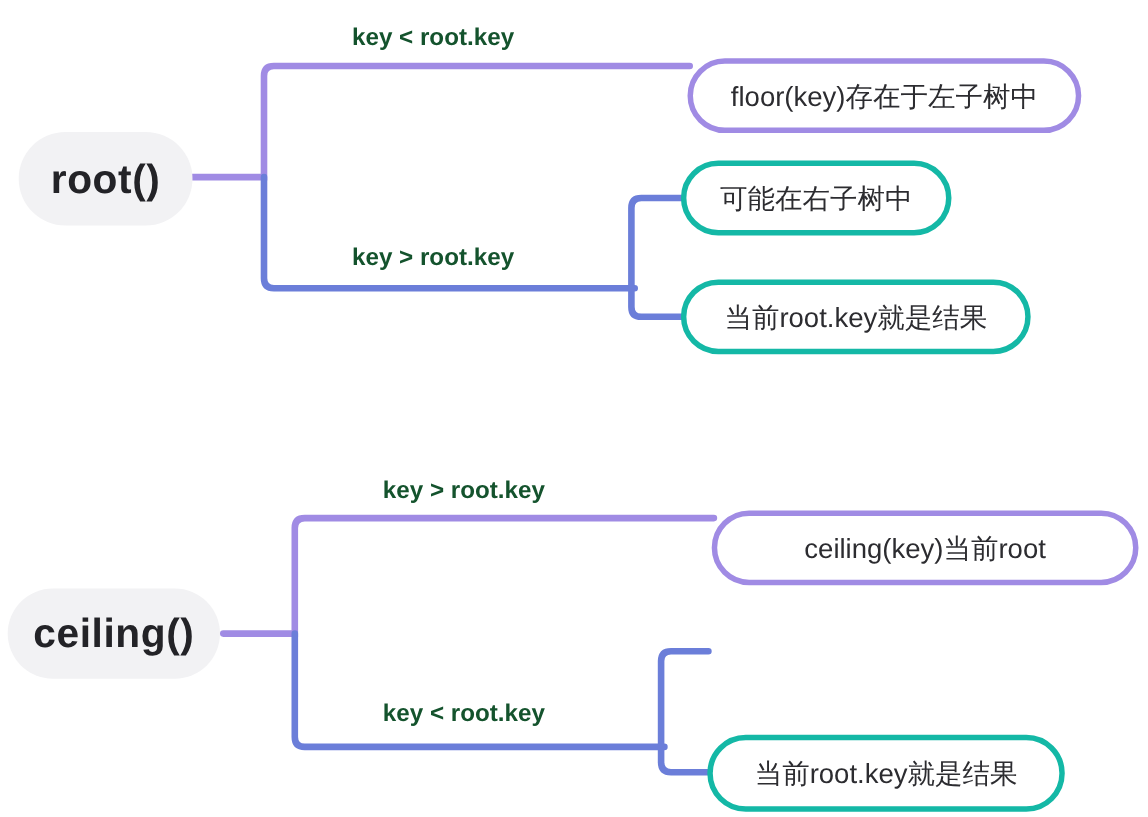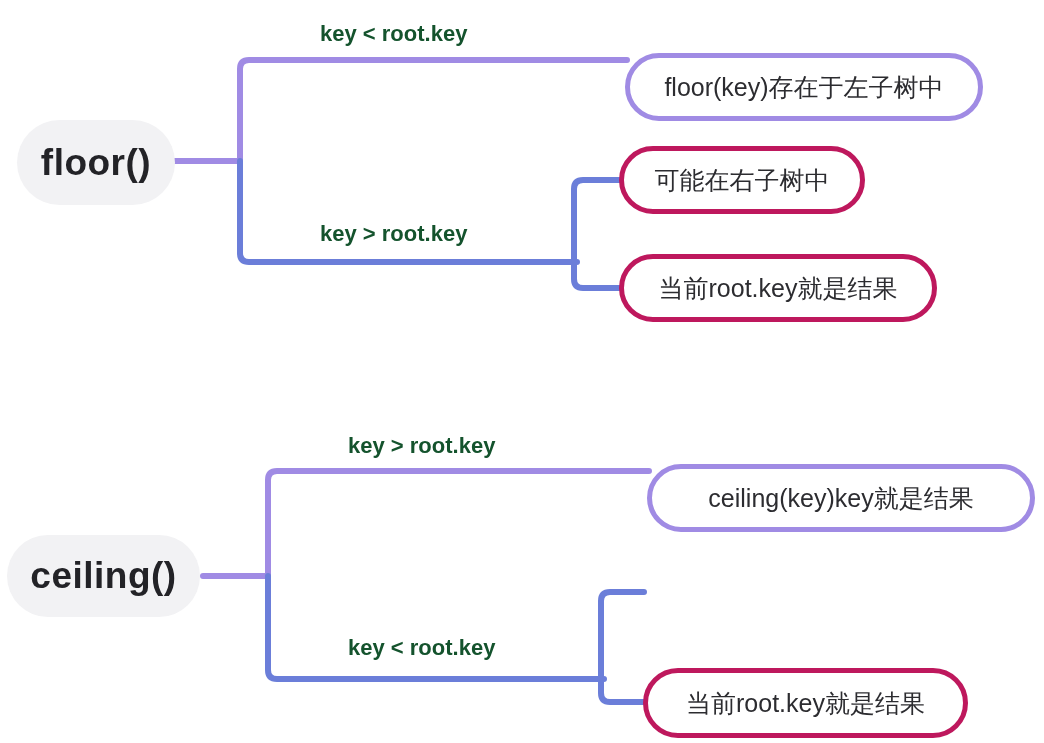--- a/index.html
+++ b/index.html
@@ -34,21 +34,21 @@
     background:#ffffff;
     border-radius:999px;
     color:#2c2c30;
     font-size:25px;
     box-sizing:border-box;
     white-space:nowrap;
     cursor:pointer;
     z-index:2;
   }
   .purple-border{border:5px solid #a08be4;margin-top:27px;}
-  .blue-border{border:5px solid #be185d;}
+  .blue-border{border:5px solid #14b8a6;}
   .n-floor-left  {left:625px;top:26px; width:358px;height:68px;}
   .n-floor-r1    {left:619px;top:146px;width:246px;height:68px;}
   .n-floor-r2    {left:619px;top:254px;width:318px;height:68px;}
   .n-ceil-right  {left:647px;top:437px;width:388px;height:68px;}
   .n-ceil-l1     {left:642px;top:558px;width:247px;height:68px;}
   .n-ceil-l2     {left:643px;top:668px;width:325px;height:70px;}
   .branch-label{
     position:absolute;
     color:#14532d;
     font-size:22px;
@@ -74,36 +74,36 @@
 
     <path d="M621 180 H583 Q574 180 574 189 V279 Q574 288 583 288 H621" stroke="#6b7ed9" stroke-width="6" stroke-linecap="round"></path>
 
     <path d="M203 576 H268 V480 Q268 471 277 471 H649" stroke="#a08be4" stroke-width="6" stroke-linecap="round"></path>
 
     <path d="M268 576 V670 Q268 679 277 679 H604" stroke="#6b7ed9" stroke-width="6" stroke-linecap="round"></path>
 
     <path d="M644 592 H610 Q601 592 601 601 V693 Q601 702 610 702 H648" stroke="#6b7ed9" stroke-width="6" stroke-linecap="round"></path>
   </svg>
 
-  <div class="root-node root-floor">floor()</div>
+  <div class="root-node root-floor">root()</div>
 
   <div class="branch-label lbl-floor-lt">key &lt; root.key</div>
 
   <div class="leaf-node purple-border n-floor-left">floor(key)存在于左子树中</div>
 
   <div class="branch-label lbl-floor-gt">key &gt; root.key</div>
 
   <div class="leaf-node blue-border n-floor-r1">可能在右子树中</div>
 
   <div class="leaf-node blue-border n-floor-r2">当前root.key就是结果</div>
 
   <div class="root-node root-ceiling">ceiling()</div>
 
   <div class="branch-label lbl-ceil-gt">key &gt; root.key</div>
 
-  <div class="leaf-node purple-border n-ceil-right">ceiling(key)key就是结果</div>
+  <div class="leaf-node purple-border n-ceil-right">ceiling(key)当前root</div>
 
   <div class="branch-label lbl-ceil-lt">key &lt; root.key</div>
 
 
   <div class="leaf-node blue-border n-ceil-l2">当前root.key就是结果</div>
 
 </div>
 
 </body></html>

